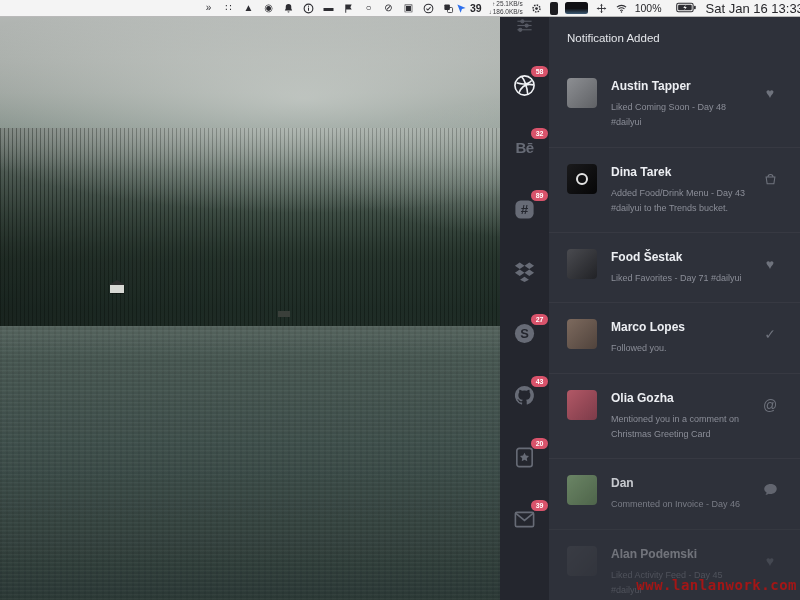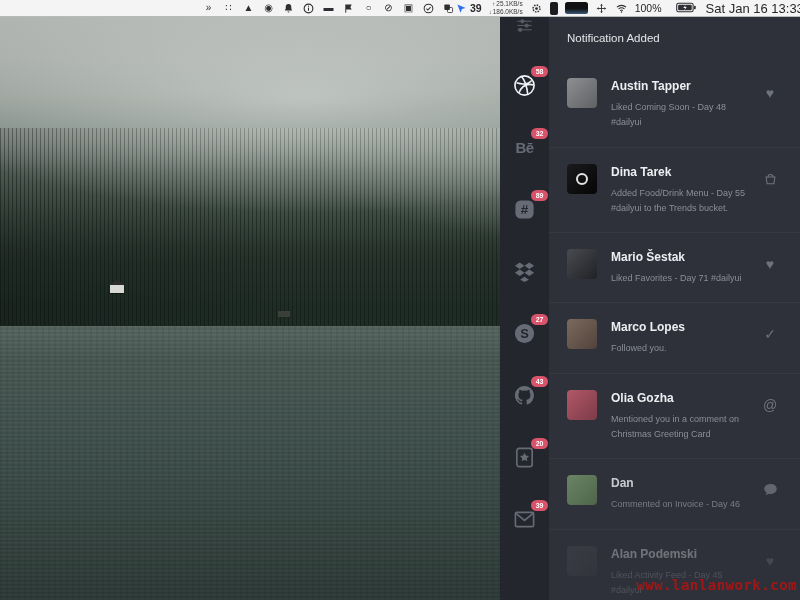--- a/index.html
+++ b/index.html
@@ -284,31 +284,31 @@
               <div class="nmsg">Liked Coming Soon - Day 48 #dailyui</div>
             </div>
             <div class="naction">♥</div>
           </div>
           <div class="notif">
             <div class="avatar" style="background: linear-gradient(135deg, rgb(26, 26, 28), rgb(6, 6, 7));">
               <span class="avatar-logo"></span>
             </div>
             <div class="nbody">
               <div class="nname">Dina Tarek</div>
-              <div class="nmsg">Added Food/Drink Menu - Day 55 #dailyui to the Trends bucket.</div>
+              <div class="nmsg">Added Food/Drink Menu - Day 43 #dailyui to the Trends bucket.</div>
             </div>
             <div class="naction"><svg viewBox="0 0 24 24" fill="none" stroke="currentColor" stroke-width="1.7">
                 <path d="M5 9.5h14l-1.6 11H6.6z"></path>
                 <path d="M8 9.5a4 4 0 0 1 8 0"></path>
               </svg></div>
           </div>
           <div class="notif">
             <div class="avatar" style="background: linear-gradient(135deg, rgb(74, 75, 80), rgb(33, 34, 38));"></div>
             <div class="nbody">
-              <div class="nname">Mario Šestak</div>
+              <div class="nname">Food Šestak</div>
               <div class="nmsg">Liked Favorites - Day 71 #dailyui</div>
             </div>
             <div class="naction">♥</div>
           </div>
           <div class="notif">
             <div class="avatar" style="background: linear-gradient(135deg, rgb(125, 106, 94), rgb(80, 67, 60));"></div>
             <div class="nbody">
               <div class="nname">Marco Lopes</div>
               <div class="nmsg">Followed you.</div>
             </div>

